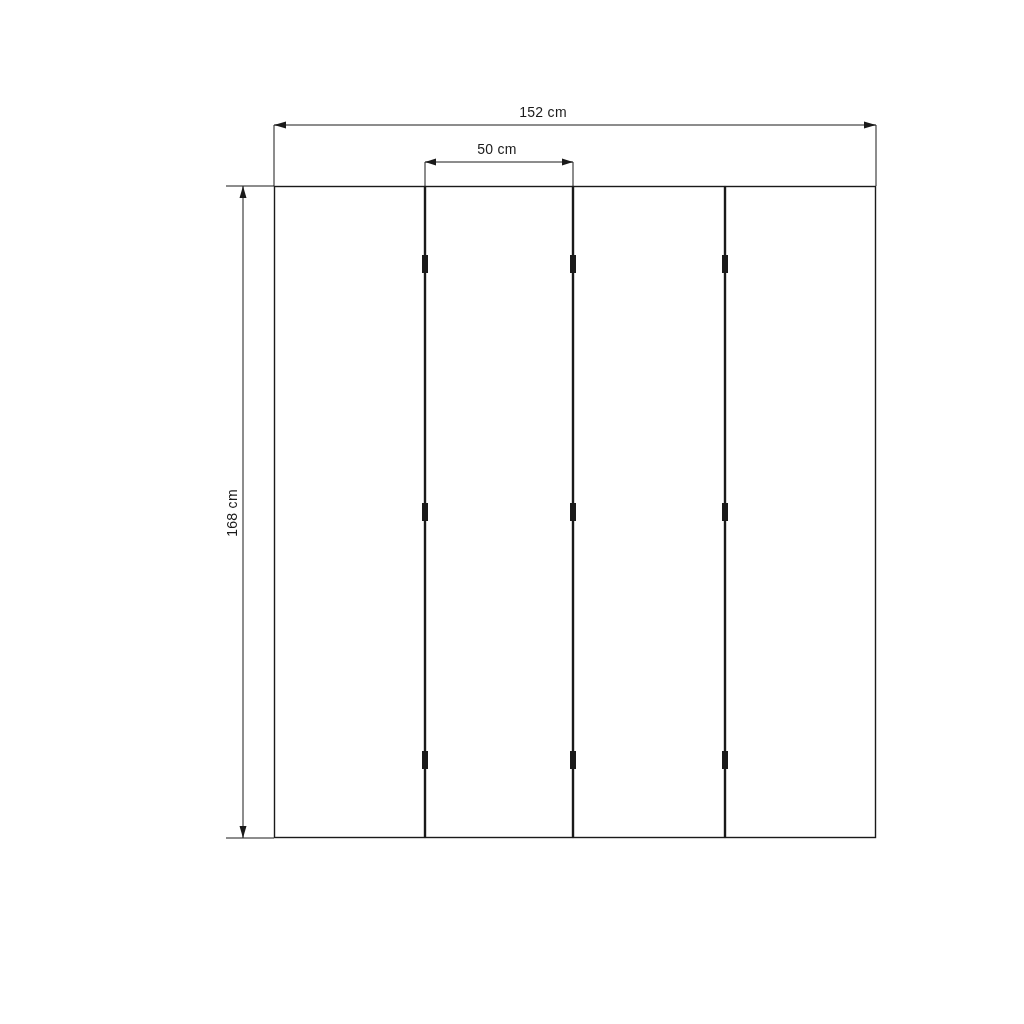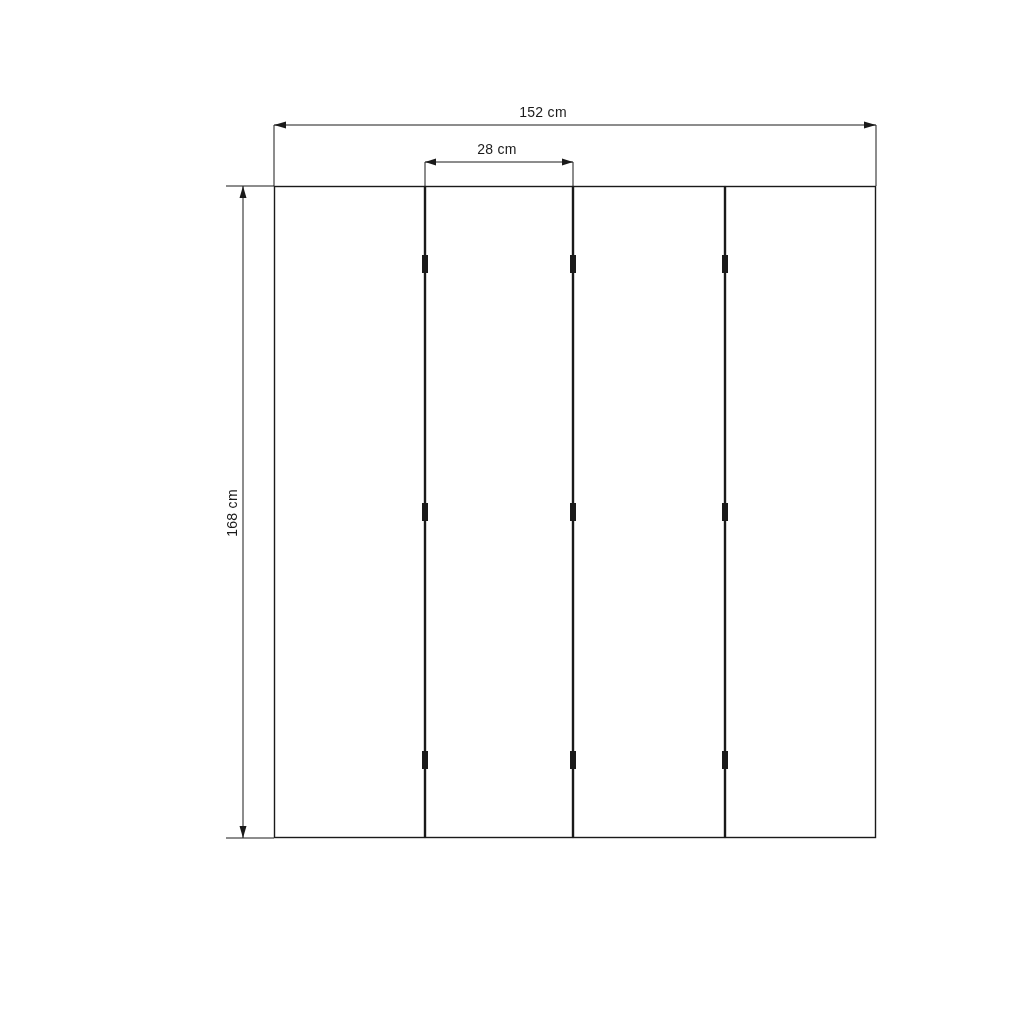--- a/index.html
+++ b/index.html
@@ -100,17 +100,17 @@
 
       <rect x="686" y="255" width="6" height="18" fill="#1a1a1a"></rect>
       <rect x="686" y="503" width="6" height="18" fill="#1a1a1a"></rect>
       <rect x="686" y="751" width="6" height="18" fill="#1a1a1a"></rect>
     </g>
 
   </svg>
 
   <div class="dim-label" id="label-total-width">152 cm</div>
 
-  <div class="dim-label" id="label-panel-width">28 cm</div>
+  <div class="dim-label" id="label-panel-width">50 cm</div>
 
   <div class="dim-label" id="label-height">168 cm</div>
 
 </div>
 
 </body></html>

